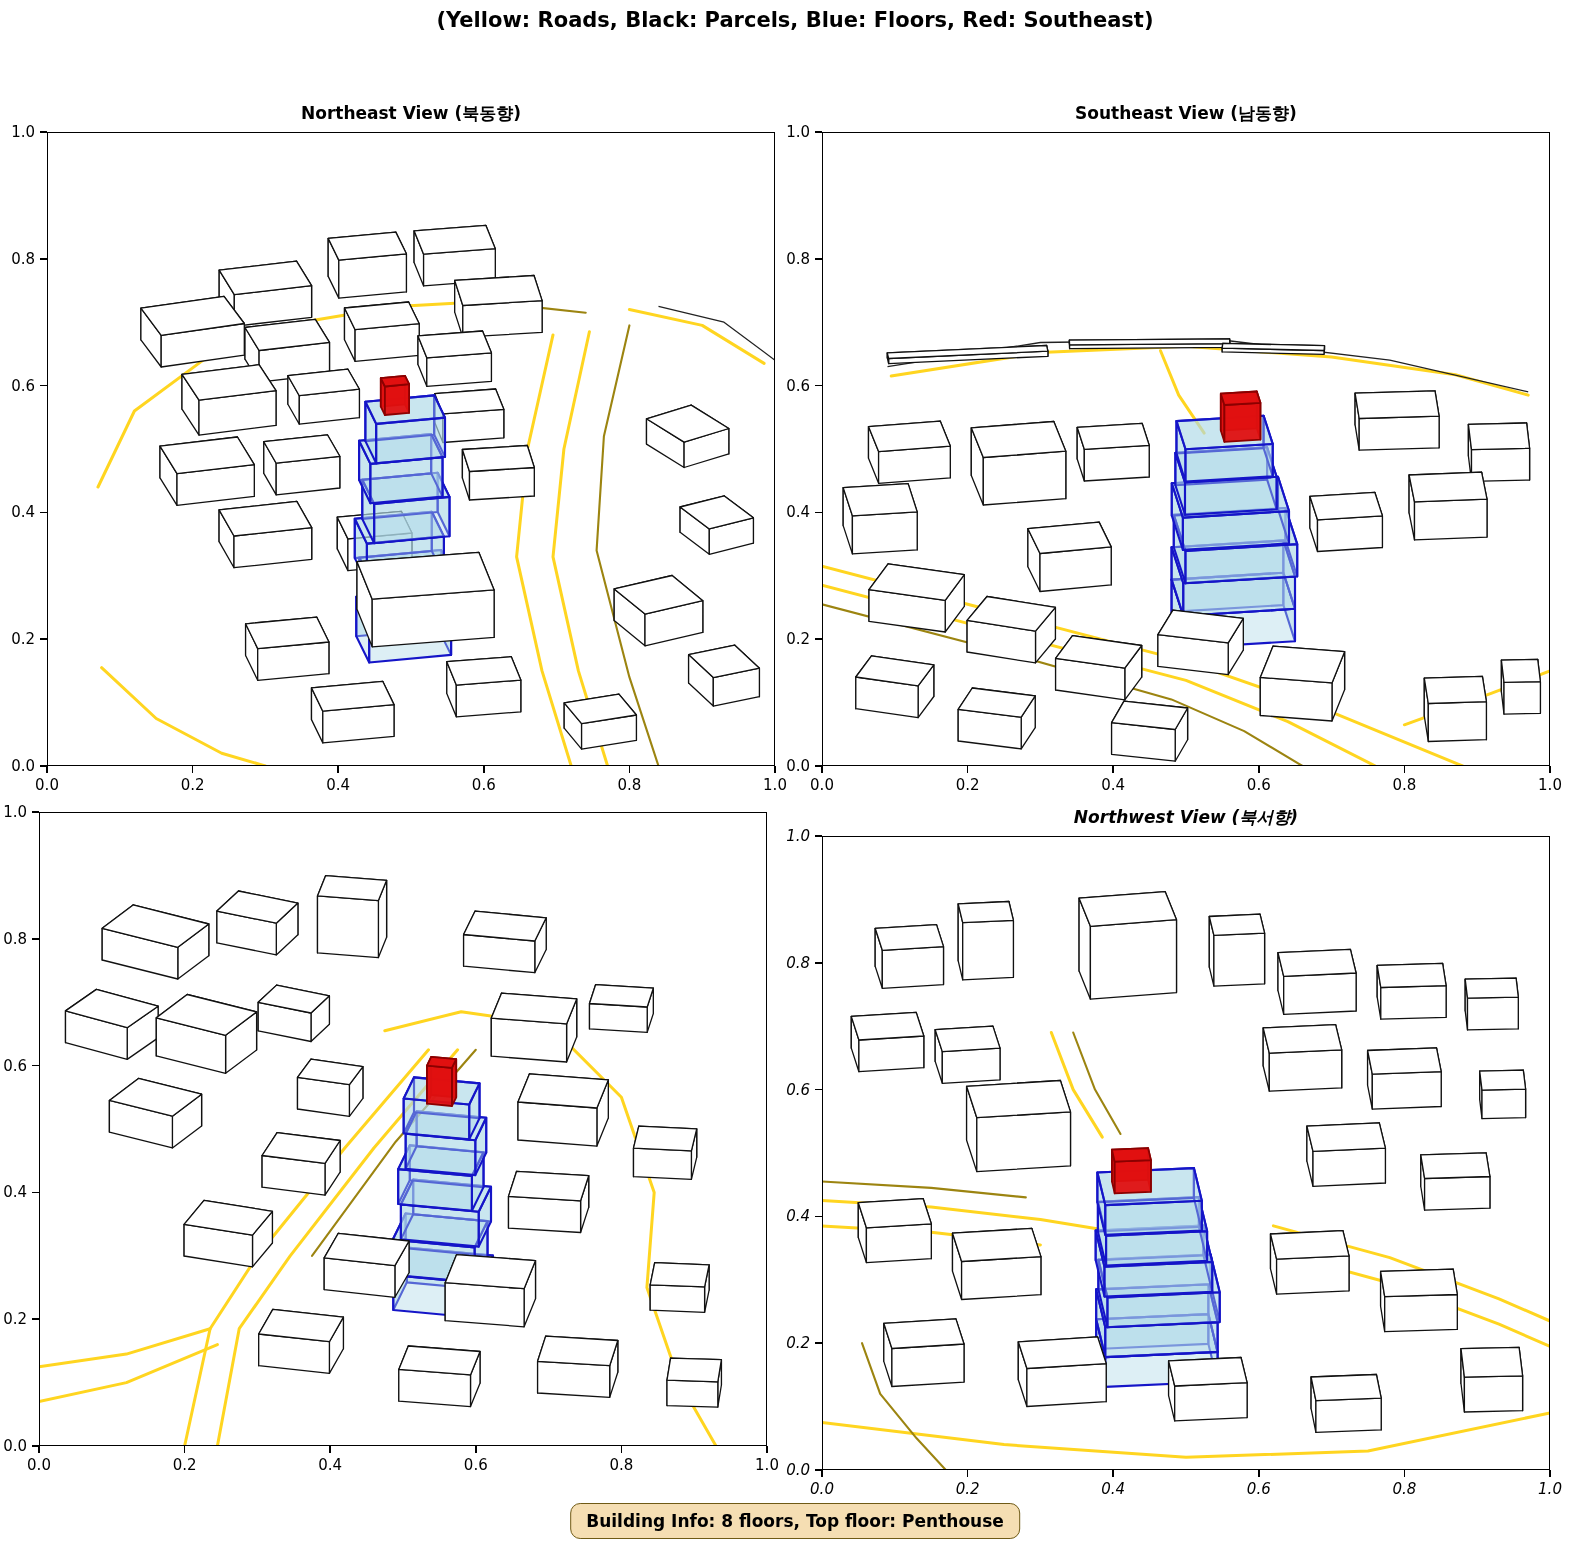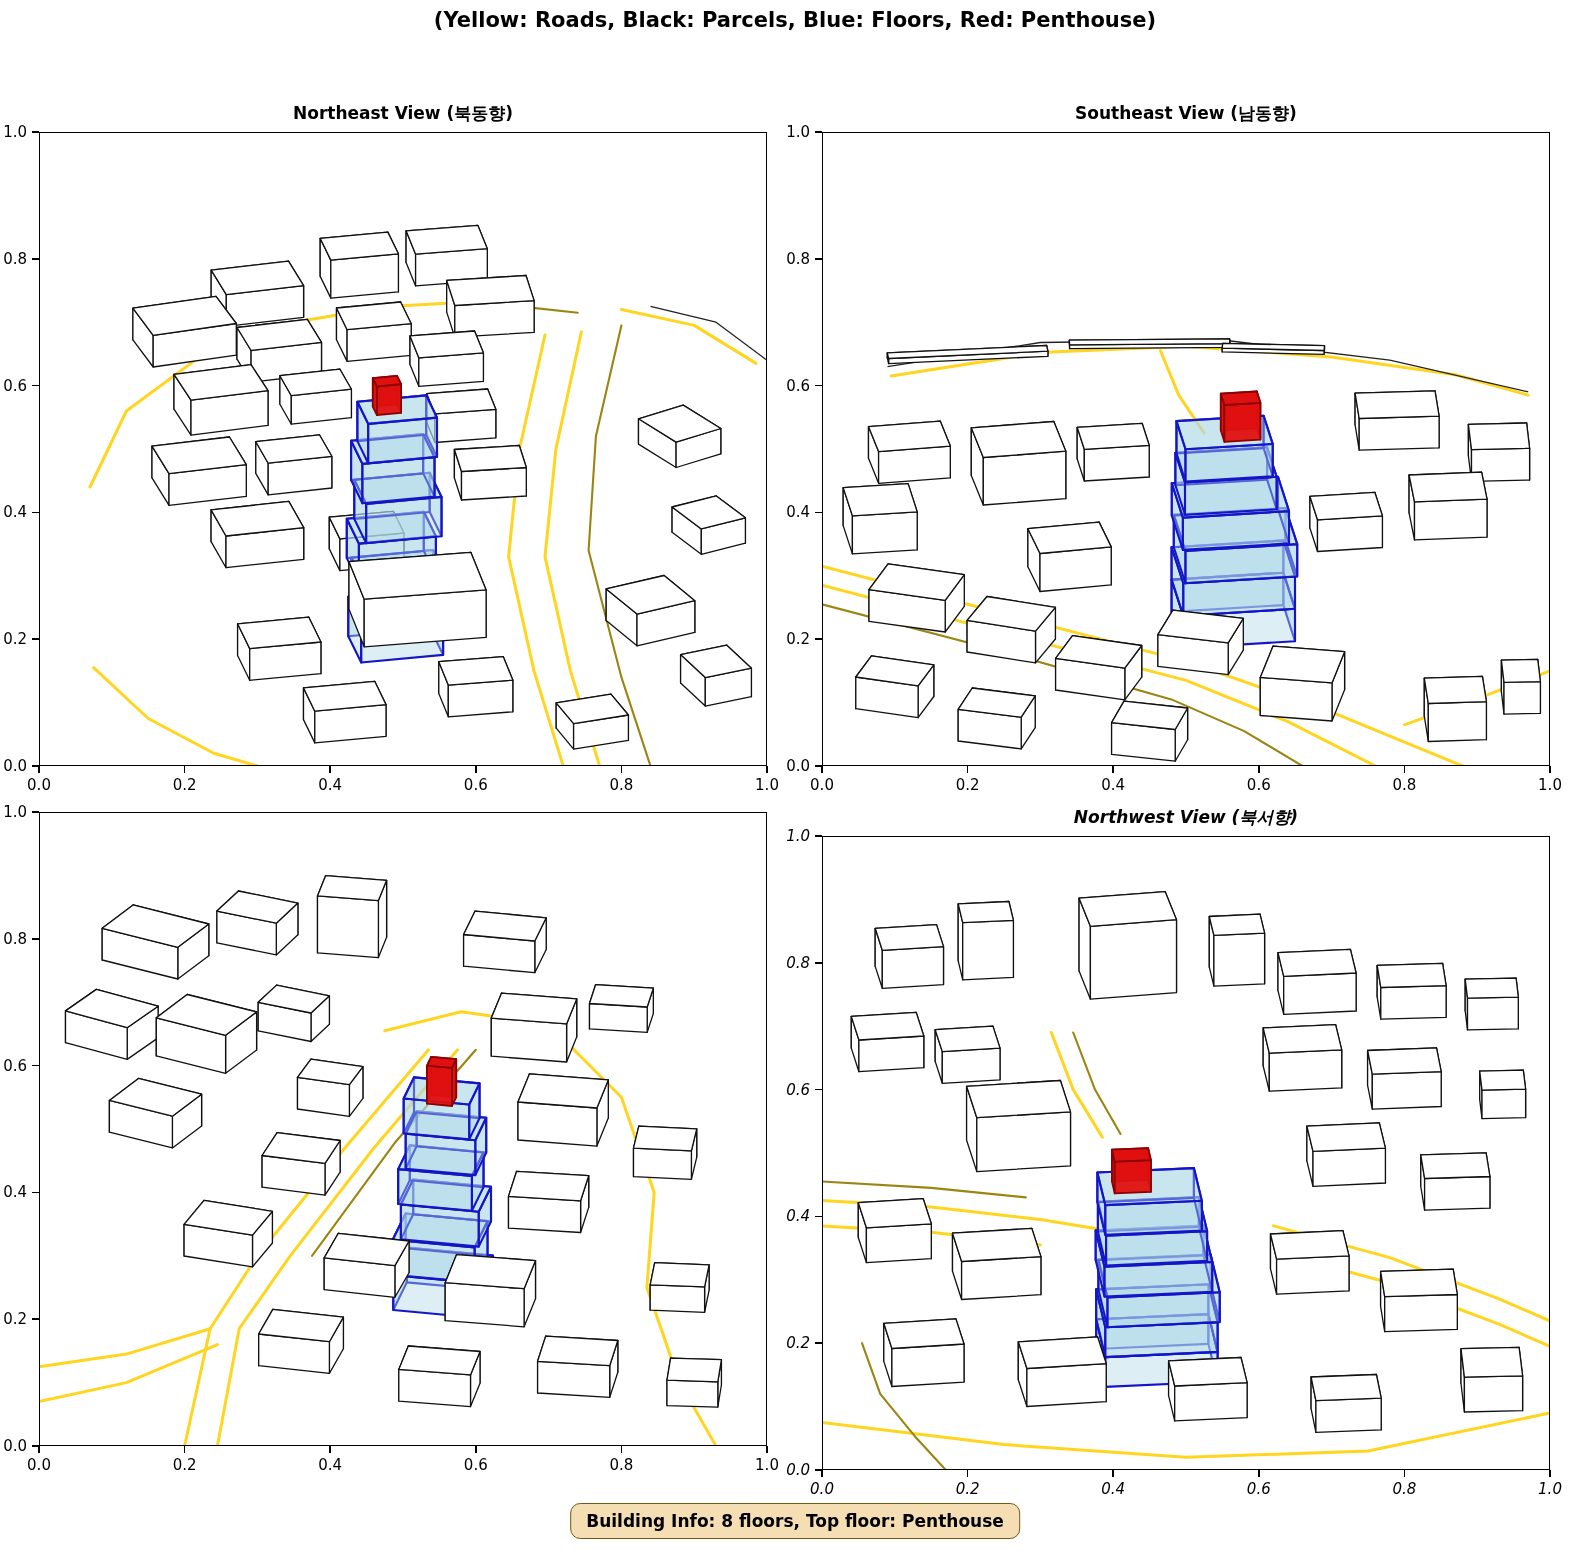--- a/index.html
+++ b/index.html
@@ -26,24 +26,24 @@
   .poly-pent{fill:#E01010;fill-opacity:0.95;stroke:#8B0000;stroke-width:1.8;stroke-linejoin:round;}
   .road-bright{fill:none;stroke:#FFD520;stroke-width:3;stroke-linecap:round;stroke-linejoin:round;}
   .road-dark{fill:none;stroke:#9C8410;stroke-width:2.1;stroke-linecap:round;stroke-linejoin:round;}
   .outline-line{fill:none;stroke:#222;stroke-width:1.3;stroke-linejoin:round;}
 </style>
 </head>
 <body>
 
 <div class="figure">
   <div class="fig-title">
-    <div>(Yellow: Roads, Black: Parcels, Blue: Floors, Red: Penthouse)</div>
+    <div>(Yellow: Roads, Black: Parcels, Blue: Floors, Red: Southeast)</div>
   </div>
 
-  <div class="subplot" id="sp0" style="left:39px;top:132px;">
+  <div class="subplot" id="sp0" style="left:47px;top:132px;">
     <div class="sp-title">Northeast View (북동향)</div>
     <div class="axes">
       <svg class="scene" width="728" height="634" viewBox="0 0 728 634">
           <polyline points="51.0,355.0 87.4,279.0 160.2,225.1 254.8,190.2 349.4,174.4 407.7,171.2" class="road-bright"></polyline>
           <polyline points="54.6,535.7 109.2,586.5 174.7,621.3 218.4,634.0" class="road-bright"></polyline>
           <polyline points="506.0,202.9 480.5,317.0 469.6,424.8 495.0,538.9 524.2,634.0" class="road-bright"></polyline>
           <polyline points="542.4,199.7 516.9,317.0 506.0,424.8 531.4,538.9 560.6,634.0" class="road-bright"></polyline>
           <polyline points="582.4,193.4 556.9,304.3 549.6,418.4 582.4,545.2 611.5,634.0" class="road-dark"></polyline>
           <polyline points="582.4,177.5 655.2,193.4 717.1,231.4" class="road-bright"></polyline>
           <polyline points="407.7,171.2 480.5,174.4 538.7,180.7" class="road-dark"></polyline>

